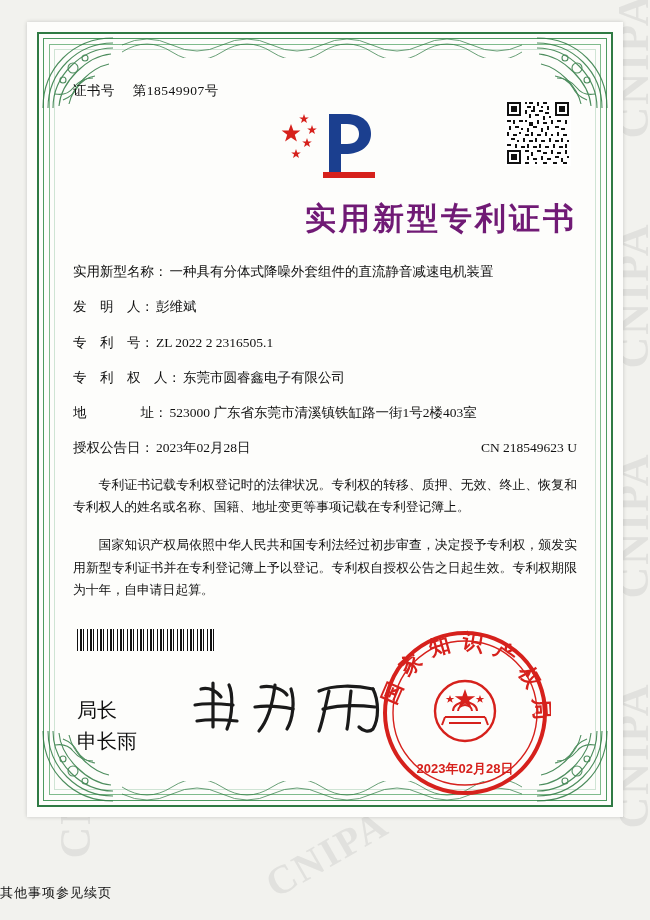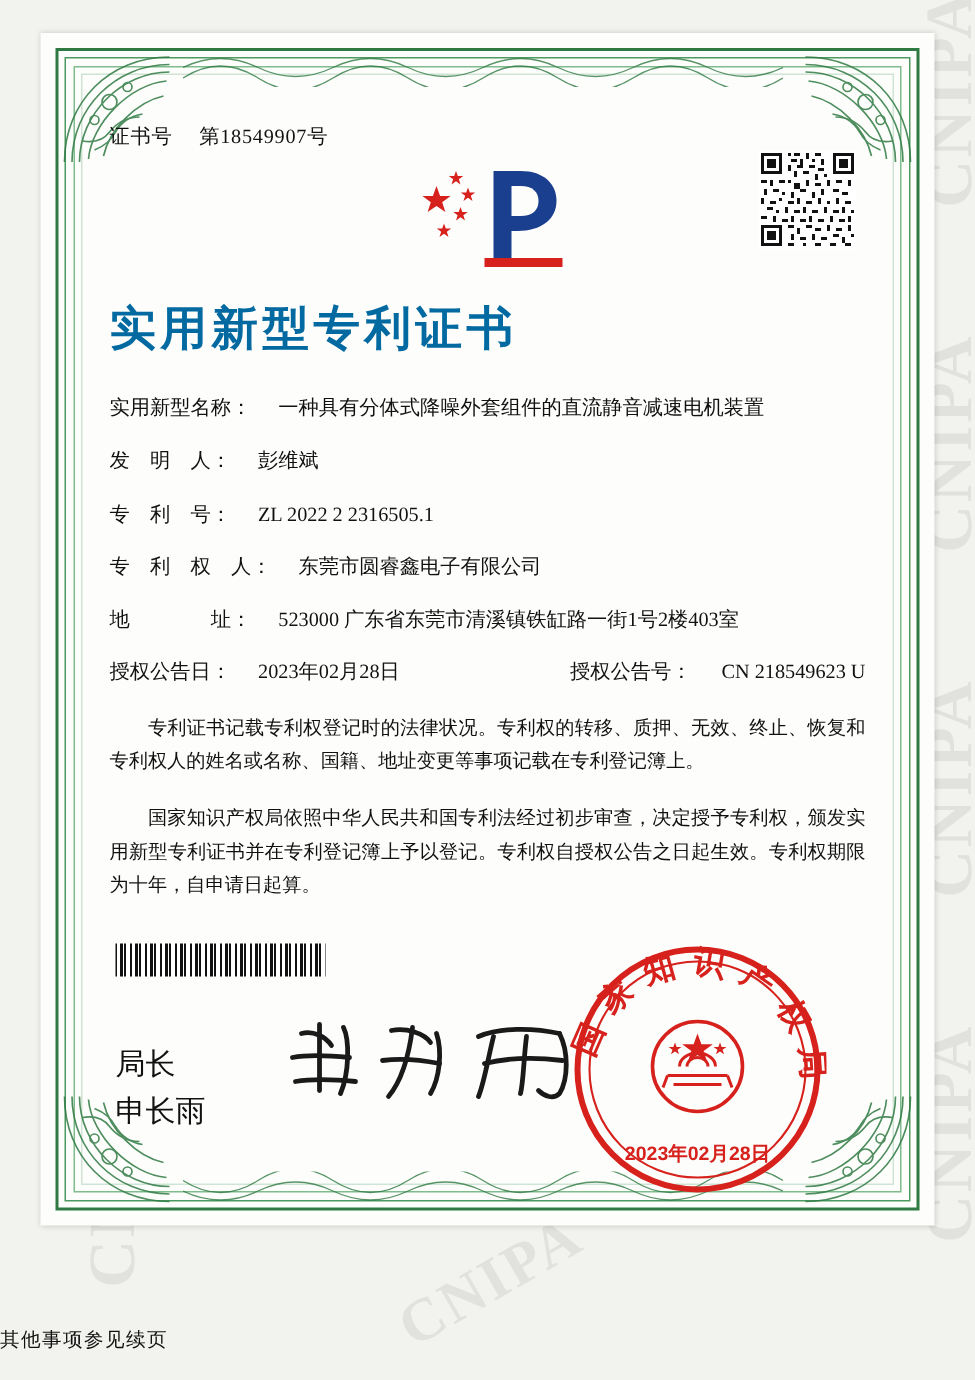--- a/index.html
+++ b/index.html
@@ -115,36 +115,35 @@
   }
   .qr {
     position: absolute;
     right: 6px;
     top: -6px;
     width: 66px;
     height: 66px;
   }
 
   .title {
-    text-align: left;
+    text-align: right;
     font-size: 31px;
     font-weight: bold;
     letter-spacing: 3px;
-    color: #0369a1;
+    color: #701a75;
     margin: 10px 0 22px 0;
     font-family: "Liberation Serif", serif;
   }
 
   .field {
     font-size: 13.5px;
     color: #111;
     margin-bottom: 15px;
     line-height: 1.5;
     display: flex;
-    gap: 16px;
   }
   .flabel {
     flex: 0 0 auto;
     letter-spacing: 0;
     white-space: nowrap;
   }
   .fvalue {
     flex: 1 1 auto;
     padding-left: 2px;
   }
@@ -467,21 +466,20 @@
     </div>
 
     <div class="field">
       <span class="flabel">地　　　　址：</span>
       <span class="fvalue">523000 广东省东莞市清溪镇铁缸路一街1号2楼403室</span>
     </div>
 
     <div class="field two-col">
       <span class="flabel">授权公告日：</span>
       <span class="fvalue">2023年02月28日</span>
-      <span class="col2">授权公告号：</span>
       <span class="col2" style="padding-left:4px">CN 218549623 U</span>
     </div>
 
     <div class="para second">专利证书记载专利权登记时的法律状况。专利权的转移、质押、无效、终止、恢复和专利权人的姓名或名称、国籍、地址变更等事项记载在专利登记簿上。</div>
     <div class="para">国家知识产权局依照中华人民共和国专利法经过初步审查，决定授予专利权，颁发实用新型专利证书并在专利登记簿上予以登记。专利权自授权公告之日起生效。专利权期限为十年，自申请日起算。</div>
 
     <div class="sig-zone">
       <div class="barcode"></div>
 
       <div class="director-label">

